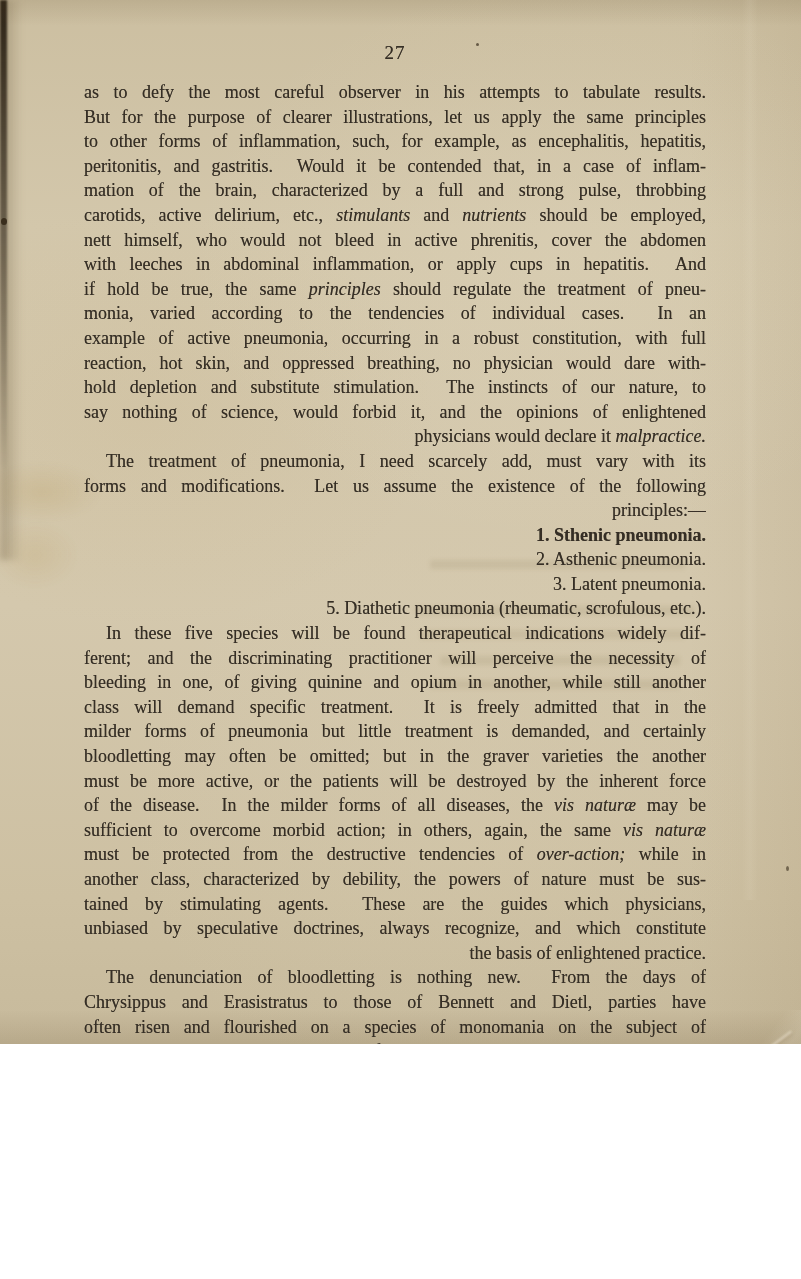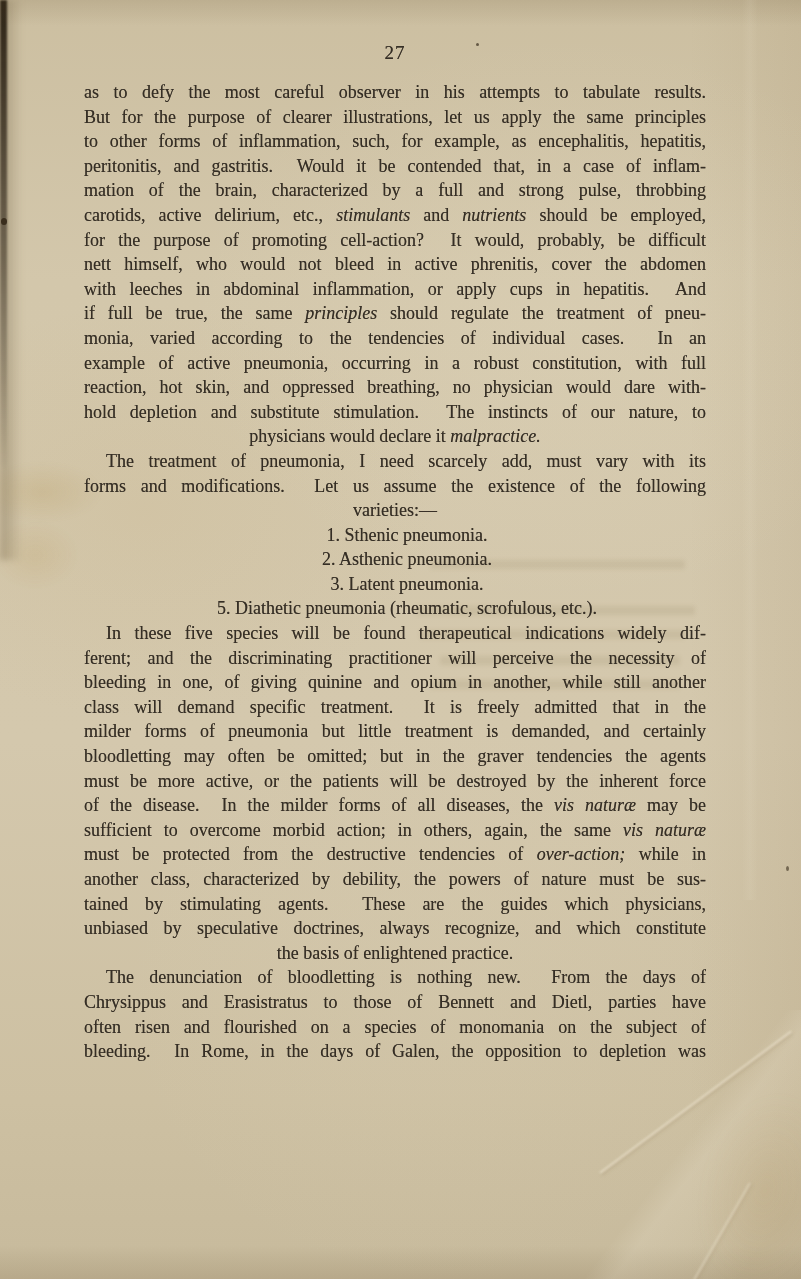--- a/index.html
+++ b/index.html
@@ -3,21 +3,21 @@
 <meta charset="utf-8">
 <style>
   html, body { margin: 0; padding: 0; }
   body {
     width: 801px; height: 1279px;
     font-family: "Liberation Serif", "DejaVu Serif", serif;
     overflow: hidden;
   }
   .scan {
     position: relative;
-    width: 801px; height: 1279px;
+    width: 801px; height: 1044px;
     background-color: #cfc2a6;
     background-image:
       radial-gradient(ellipse 420px 300px at 18% 40%, rgba(190,160,100,0.10), rgba(0,0,0,0) 70%),
       radial-gradient(ellipse 500px 380px at 70% 25%, rgba(235,226,202,0.18), rgba(0,0,0,0) 75%),
       radial-gradient(ellipse 460px 420px at 55% 78%, rgba(225,216,192,0.12), rgba(0,0,0,0) 70%),
       linear-gradient(to right, rgba(0,0,0,0) 86%, rgba(145,120,80,0.10)),
       linear-gradient(to bottom, #ccbfa1 0%, #d3c7ab 22%, #d4c8ad 58%, #cdc0a2 86%, #c7ba9c 100%);
     overflow: hidden;
   }
   
@@ -88,21 +88,21 @@
     color: #352e25; text-shadow: 0 0 0.6px rgba(53,46,37,0.65);
   }
   .text-col {
     position: absolute; left: 84px; top: 80px; width: 622px;
     font-size: 18px; color: #352e25;
     text-shadow: 0 0 0.6px rgba(53,46,37,0.6);
   }
   .line {
     height: 24.6px; line-height: 24.6px;
     overflow: hidden; white-space: nowrap;
-    text-align: center;
+    text-align: right;
   }
   .line.j { white-space: normal; text-align: justify; text-align-last: justify; }
   .it { font-style: italic; }
   .rm { font-style: normal; }
 </style>
 </head>
 <body>
 
 <div class="scan">
 
@@ -128,48 +128,48 @@
 
   <div class="folio">27</div>
   <main class="text-col">
       <div>
         <div class="line j"><span class="rm">as to defy the most careful observer in his attempts to tabulate results.</span></div>
         <div class="line j"><span class="rm">But for the purpose of clearer illustrations, let us apply the same principles</span></div>
         <div class="line j"><span class="rm">to other forms of inflammation, such, for example, as encephalitis, hepatitis,</span></div>
         <div class="line j"><span class="rm">peritonitis, and gastritis.&nbsp; Would it be contended that, in a case of inflam-</span></div>
         <div class="line j"><span class="rm">mation of the brain, characterized by a full and strong pulse, throbbing</span></div>
         <div class="line j"><span class="rm">carotids, active delirium, etc., </span><span class="it">stimulants</span><span class="rm"> and </span><span class="it">nutrients</span><span class="rm"> should be employed,</span></div>
-        <div class="line j"><span class="rm">for the purpose of promoting cell-action?&nbsp; It would, probably, be difficult</span></div>
         <div class="line j"><span class="rm">nett himself, who would not bleed in active phrenitis, cover the abdomen</span></div>
         <div class="line j"><span class="rm">with leeches in abdominal inflammation, or apply cups in hepatitis.&nbsp; And</span></div>
-        <div class="line j"><span class="rm">if full be true, the same </span><span class="it">principles</span><span class="rm"> should regulate the treatment of pneu-</span></div>
+        <div class="line j"><span class="rm">if hold be true, the same </span><span class="it">principles</span><span class="rm"> should regulate the treatment of pneu-</span></div>
         <div class="line j"><span class="rm">monia, varied according to the tendencies of individual cases.&nbsp; In an</span></div>
         <div class="line j"><span class="rm">example of active pneumonia, occurring in a robust constitution, with full</span></div>
         <div class="line j"><span class="rm">reaction, hot skin, and oppressed breathing, no physician would dare with-</span></div>
         <div class="line j"><span class="rm">hold depletion and substitute stimulation.&nbsp; The instincts of our nature, to</span></div>
+        <div class="line j"><span class="rm">say nothing of science, would forbid it, and the opinions of enlightened</span></div>
         <div class="line"><span class="rm">physicians would declare it </span><span class="it">malpractice.</span></div>
       </div>
       <div>
         <div class="line j" style="padding-left: 22px;"><span class="rm">The treatment of pneumonia, I need scarcely add, must vary with its</span></div>
         <div class="line j"><span class="rm">forms and modifications.&nbsp; Let us assume the existence of the following</span></div>
-        <div class="line"><span class="rm">varieties:—</span></div>
+        <div class="line"><span class="rm">principles:—</span></div>
       </div>
       <div>
-        <div class="line" style="padding-left: 24px;"><span class="rm">1. Sthenic pneumonia.</span></div>
+        <div class="line" style="padding-left: 24px; font-weight: bold;"><span class="rm">1. Sthenic pneumonia.</span></div>
         <div class="line" style="padding-left: 24px;"><span class="rm">2. Asthenic pneumonia.</span></div>
         <div class="line" style="padding-left: 24px;"><span class="rm">3. Latent pneumonia.</span></div>
         <div class="line" style="padding-left: 24px;"><span class="rm">5. Diathetic pneumonia (rheumatic, scrofulous, etc.).</span></div>
       </div>
       <div>
         <div class="line j" style="padding-left: 22px;"><span class="rm">In these five species will be found therapeutical indications widely dif-</span></div>
         <div class="line j"><span class="rm">ferent; and the discriminating practitioner will perceive the necessity of</span></div>
         <div class="line j"><span class="rm">bleeding in one, of giving quinine and opium in another, while still another</span></div>
         <div class="line j"><span class="rm">class will demand specific treatment.&nbsp; It is freely admitted that in the</span></div>
         <div class="line j"><span class="rm">milder forms of pneumonia but little treatment is demanded, and certainly</span></div>
-        <div class="line j"><span class="rm">bloodletting may often be omitted; but in the graver tendencies the agents</span></div>
+        <div class="line j"><span class="rm">bloodletting may often be omitted; but in the graver varieties the another</span></div>
         <div class="line j"><span class="rm">must be more active, or the patients will be destroyed by the inherent force</span></div>
         <div class="line j"><span class="rm">of the disease.&nbsp; In the milder forms of all diseases, the </span><span class="it">vis naturæ</span><span class="rm"> may be</span></div>
         <div class="line j"><span class="rm">sufficient to overcome morbid action; in others, again, the same </span><span class="it">vis naturæ</span></div>
         <div class="line j"><span class="rm">must be protected from the destructive tendencies of </span><span class="it">over-action;</span><span class="rm"> while in</span></div>
         <div class="line j"><span class="rm">another class, characterized by debility, the powers of nature must be sus-</span></div>
         <div class="line j"><span class="rm">tained by stimulating agents.&nbsp; These are the guides which physicians,</span></div>
         <div class="line j"><span class="rm">unbiased by speculative doctrines, always recognize, and which constitute</span></div>
         <div class="line"><span class="rm">the basis of enlightened practice.</span></div>
       </div>
       <div>

